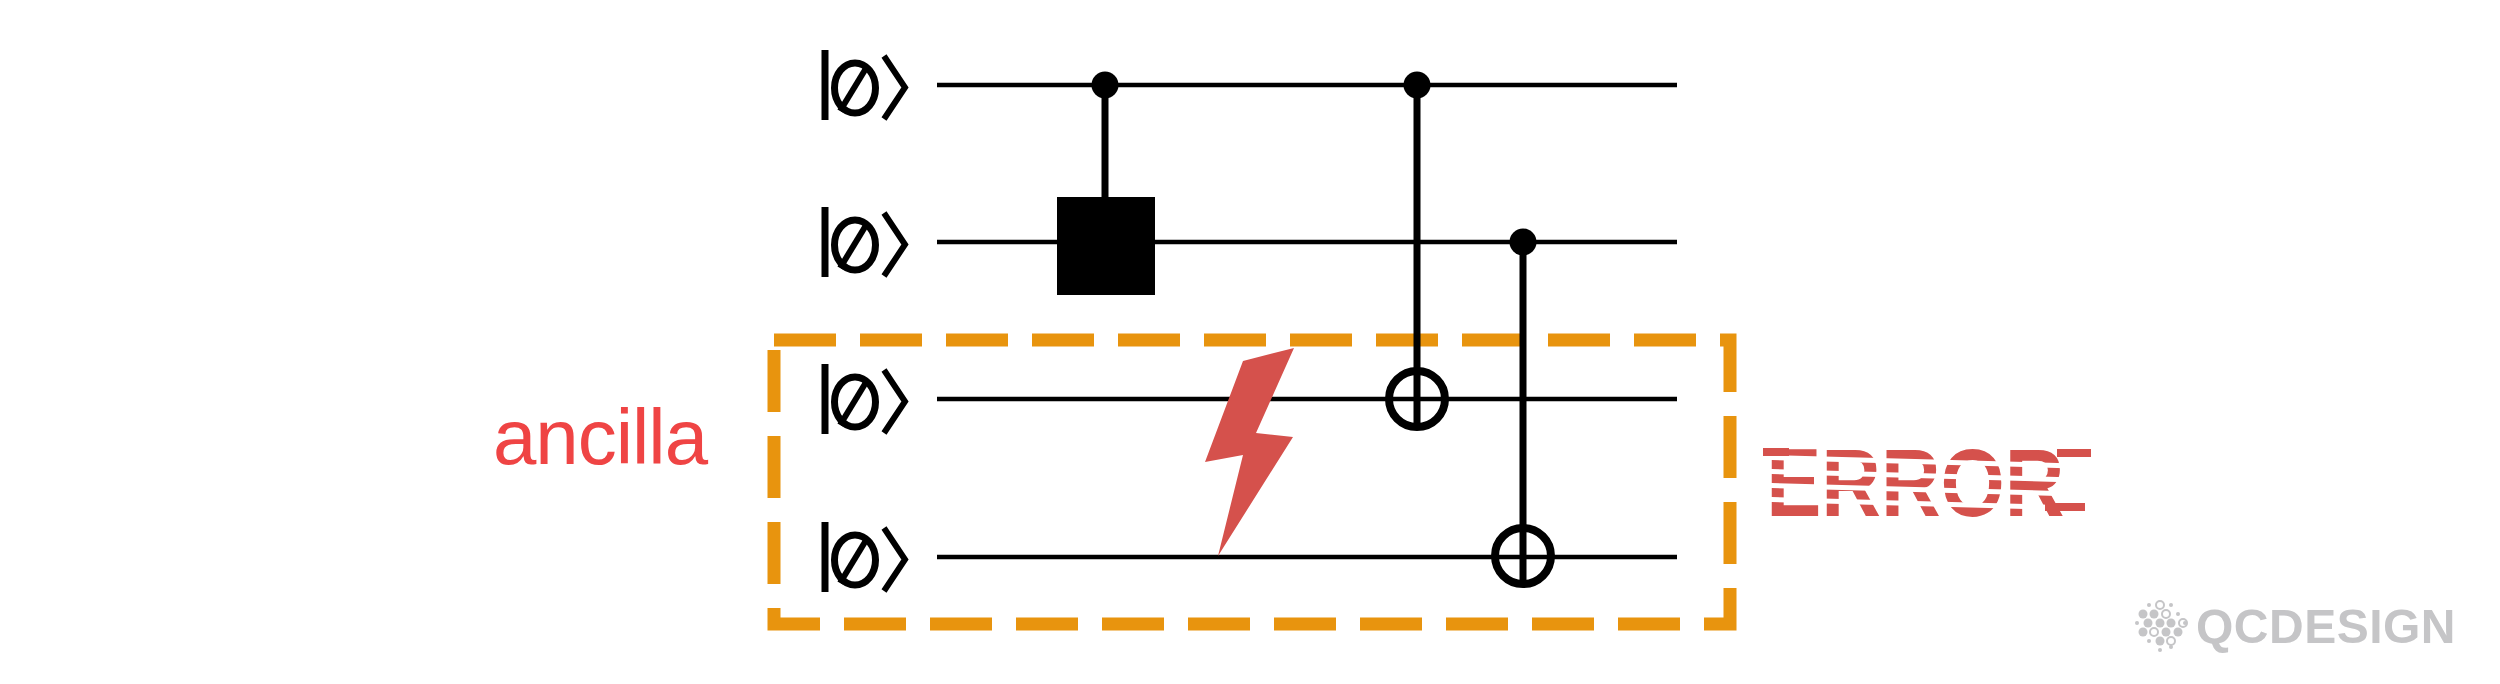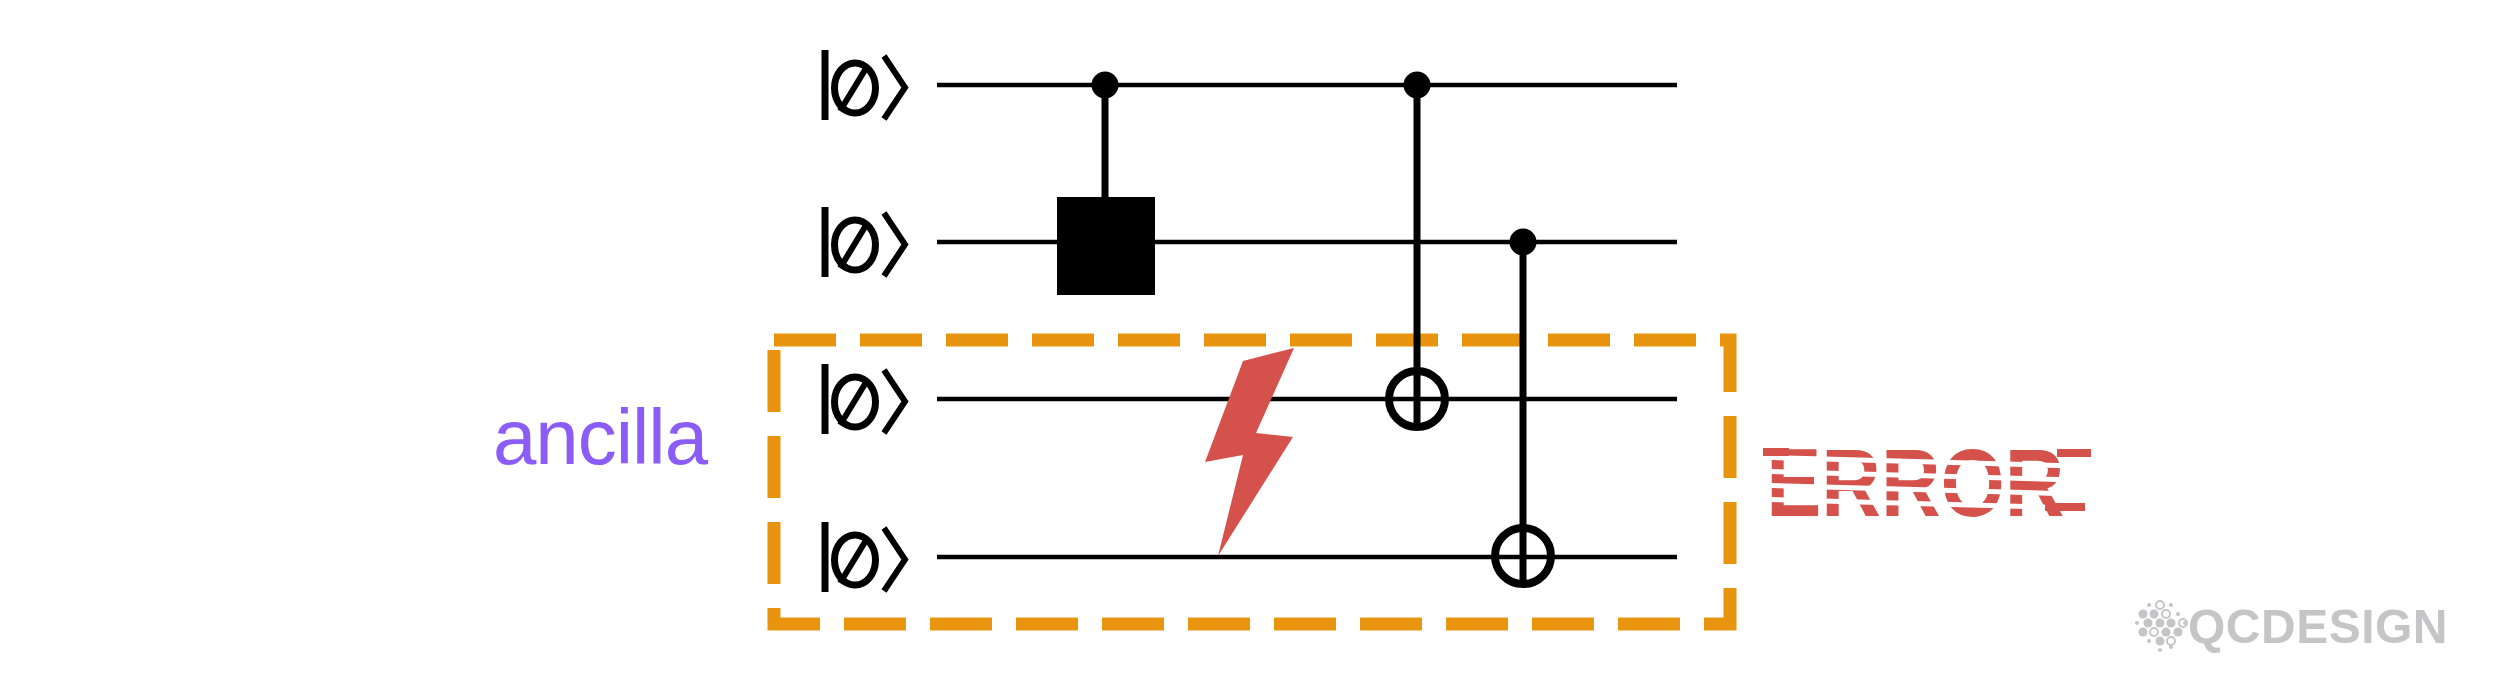--- a/index.html
+++ b/index.html
@@ -8,21 +8,21 @@
     width:2500px;height:684px;
     background:#ffffff;
     overflow:hidden;
     font-family:"Liberation Sans",sans-serif;
   }
   .circuit-svg{position:absolute;left:0;top:0;}
   .ancilla-label{
     position:absolute;left:450px;top:396px;width:300px;
     text-align:center;
     font-size:78px;line-height:82px;letter-spacing:-1px;
-    color:#8b5cf6;
+    color:#ef4444;
   }
   .error-wrap{
     position:absolute;left:1745px;top:433px;width:340px;height:100px;
     display:flex;align-items:center;justify-content:center;
   }
   .error-text{
     font-size:96px;font-weight:bold;letter-spacing:0px;
     color:#d5514c;
     transform:scaleX(0.86);
     transform-origin:center;
@@ -32,21 +32,21 @@
     position:absolute;left:-6px;width:352px;height:5px;background:#ffffff;
     transform:rotate(1.6deg);
   }
   .error-flag{position:absolute;background:#d5514c;}
   .logo{
     position:absolute;left:2134px;top:596px;width:330px;height:62px;
     display:flex;align-items:center;
   }
   .logo-text{
     font-size:48px;font-weight:bold;letter-spacing:0.5px;
-    color:#c5c5c7;line-height:60px;
+    color:#c5c5c7;margin-left:8px;line-height:60px;
   }
 </style>
 </head>
 <body>
 
 <div class="canvas">
 
   <svg class="circuit-svg" width="2500" height="684" viewBox="0 0 2500 684">
 
     <rect x="774" y="340" width="956" height="284" fill="none" stroke="#e8940e" stroke-width="13" stroke-dasharray="62 24"></rect>

